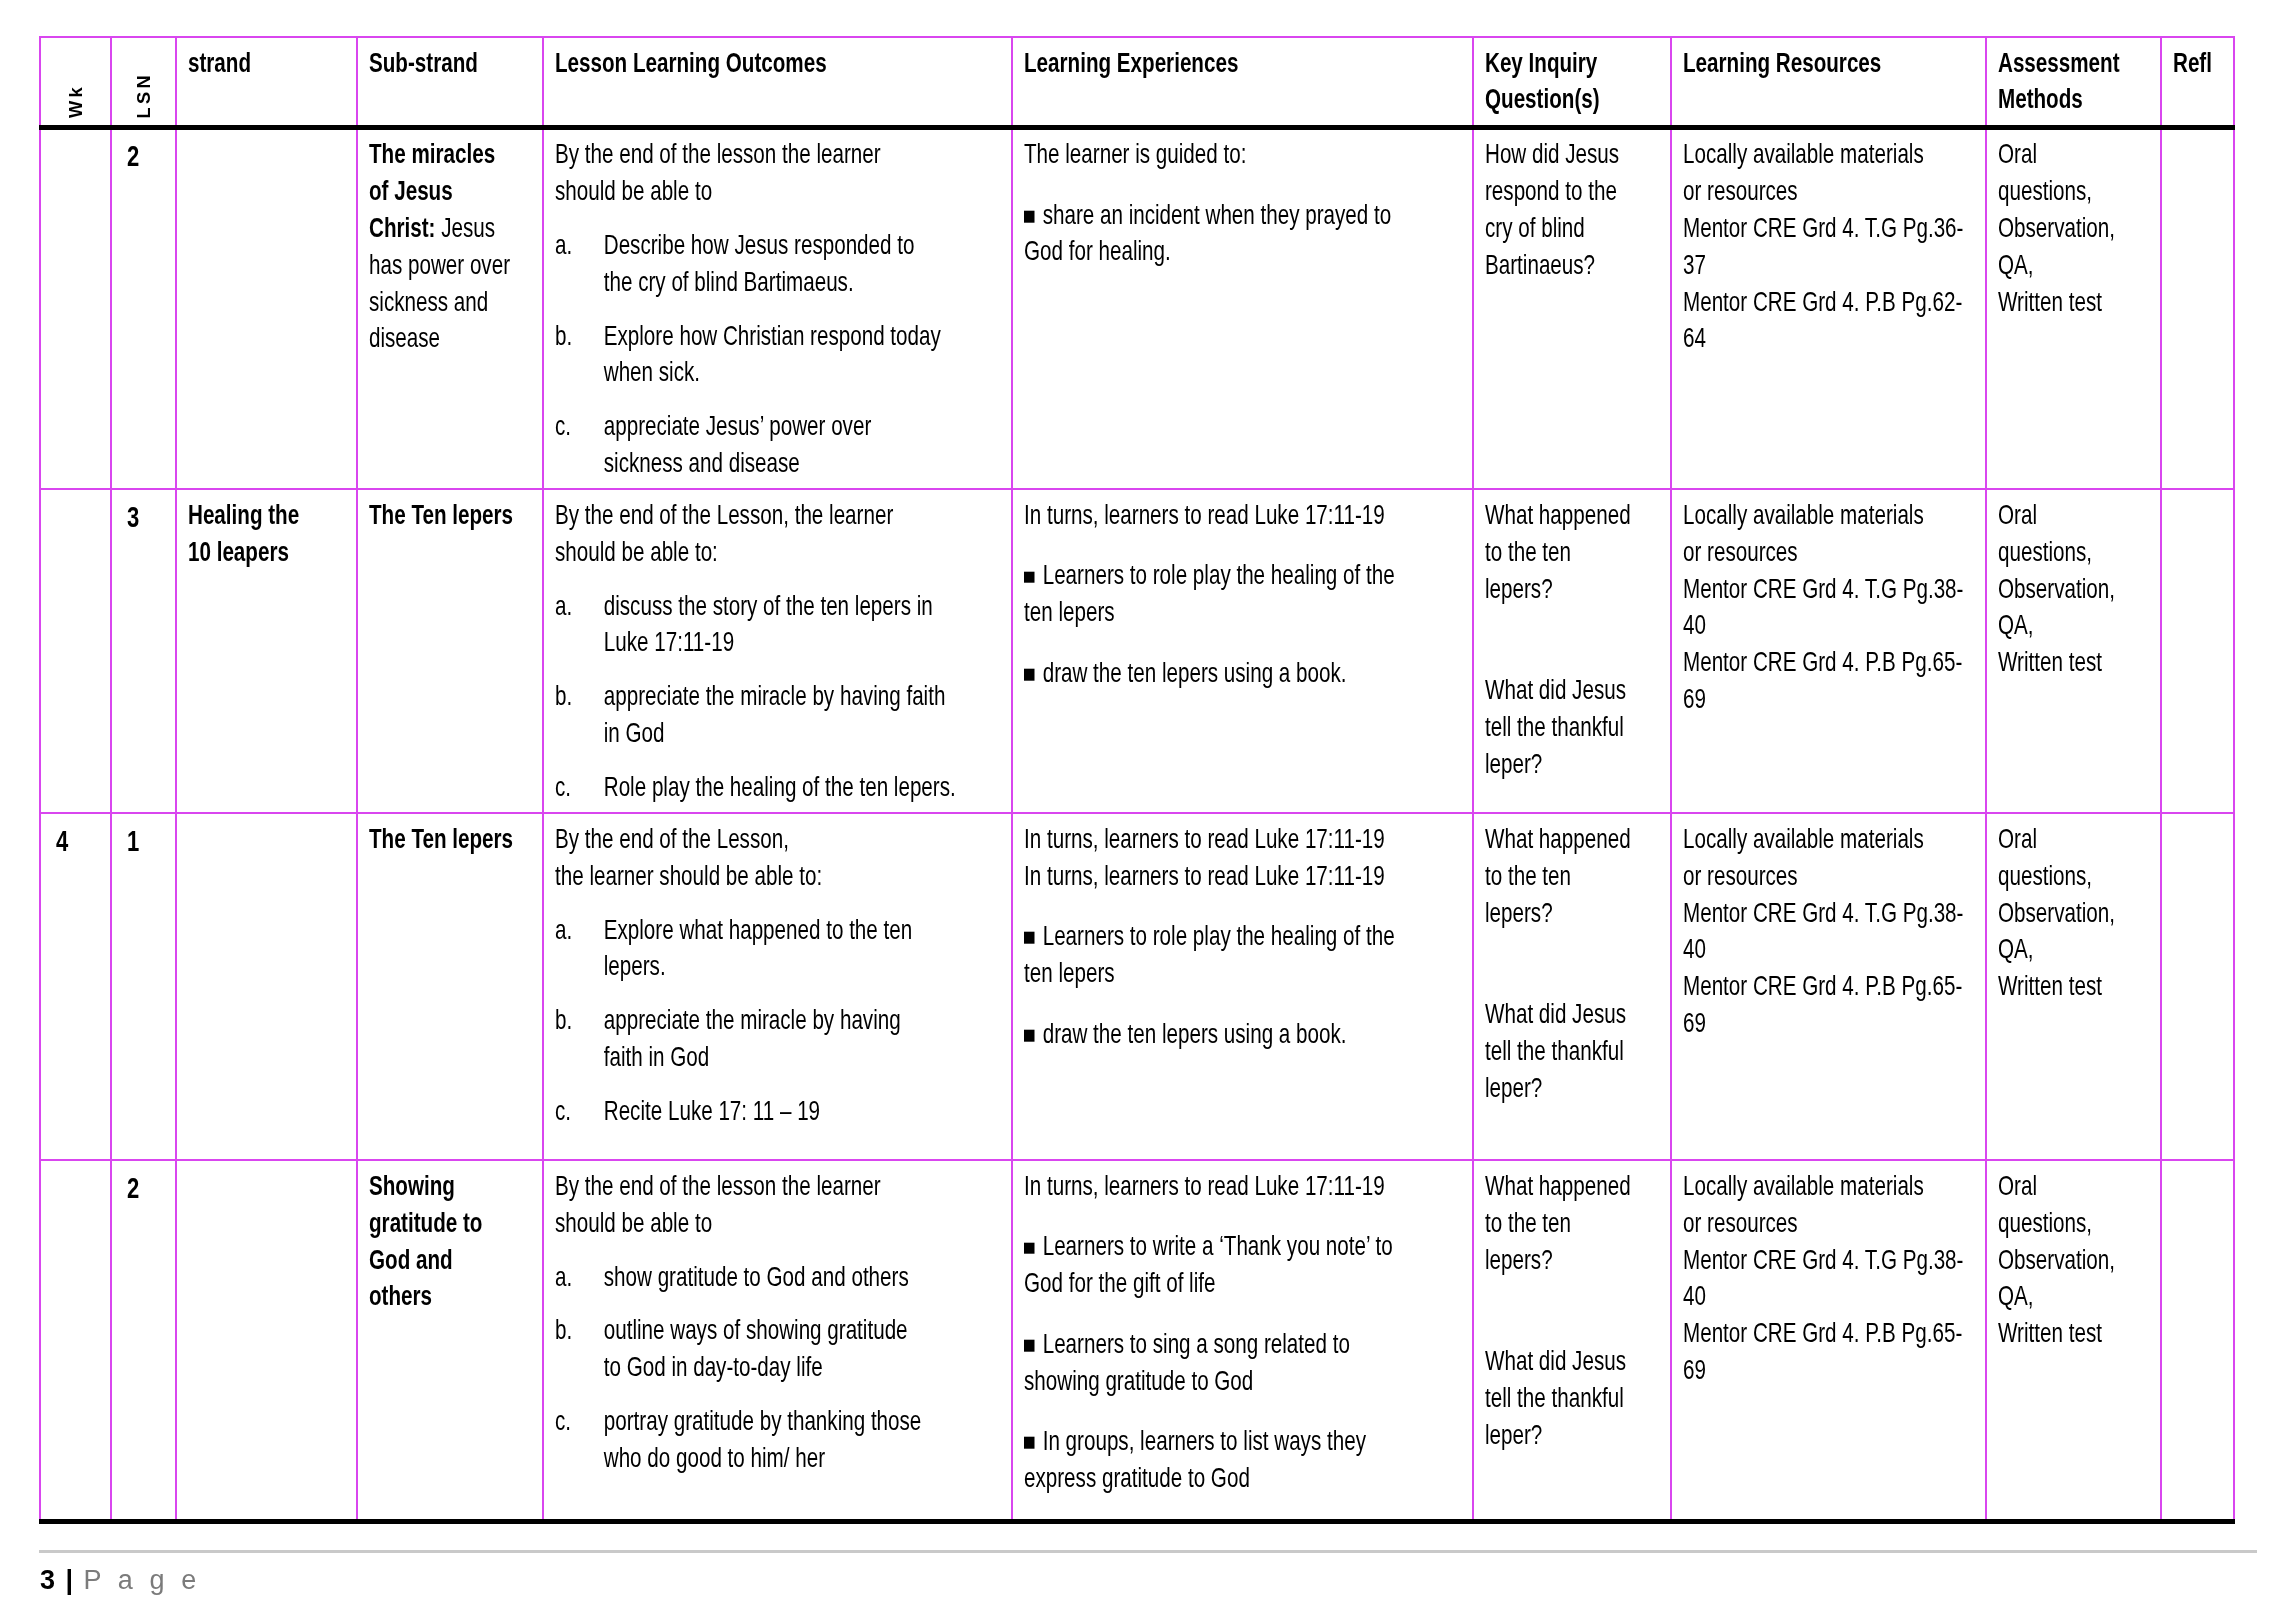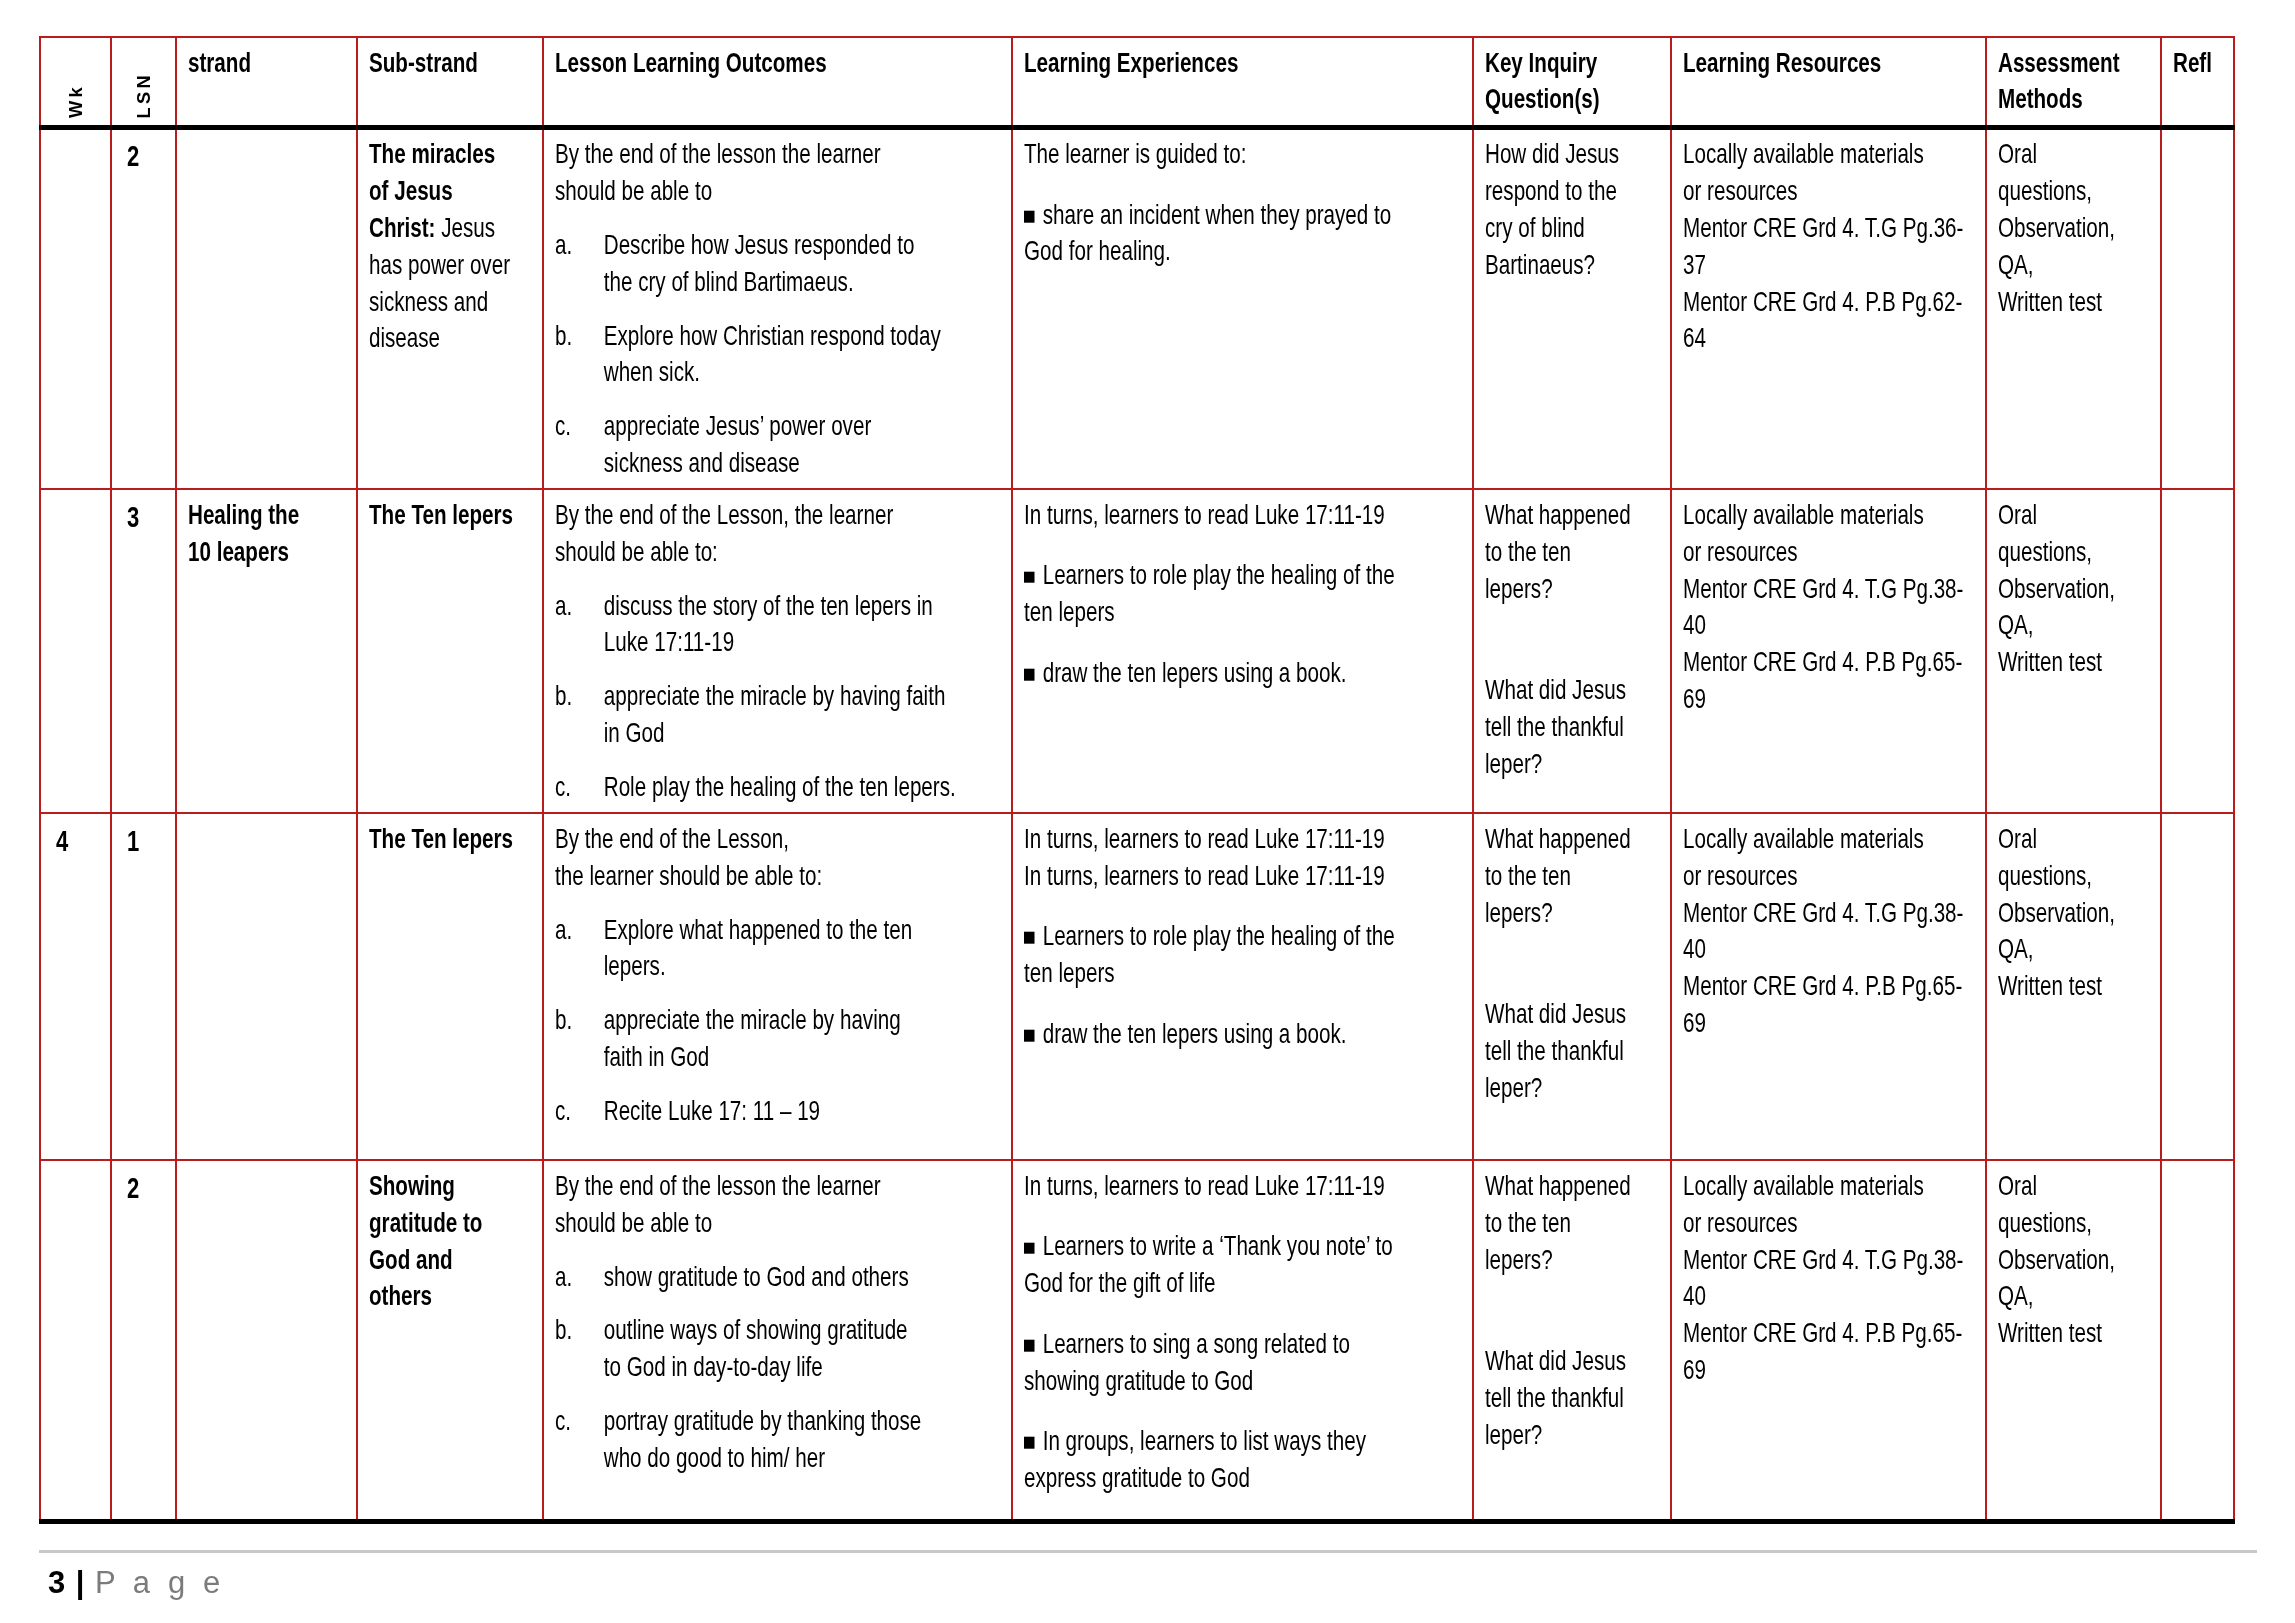--- a/index.html
+++ b/index.html
@@ -1,20 +1,20 @@
 <!DOCTYPE html>
 <html style="font-size:10.5px"><head>
 <meta charset="utf-8">
 <style>
   html,body{margin:0;padding:0;background:#ffffff;}
   .page{position:relative;width:2295px;height:1623px;background:#fff;overflow:hidden;
         font-family:"Liberation Sans","DejaVu Sans",sans-serif;color:#000;}
   .tablewrap{position:absolute;left:39px;top:36px;}
   table{border-collapse:collapse;table-layout:fixed;width:2193px;}
-  th,td{border:2px solid #b91c1c;vertical-align:top;padding:6.5px 10.5px;overflow:hidden;}
+  th,td{border:2px solid #d946ef;vertical-align:top;padding:6.5px 10.5px;overflow:hidden;}
   thead th{border-bottom:5.9px solid #000;height:61px;font-weight:700;text-align:left;}
   tbody tr td{background:#fff;}
   tbody tr:last-child td{border-bottom:5.9px solid #000;}
   tbody tr:nth-child(1){height:336px;}
   tbody tr:nth-child(2){height:324px;}
   tbody tr:nth-child(3){height:347px;}
   tbody tr:nth-child(4){height:361px;}
 
   
   .cx{transform:scaleX(0.75);transform-origin:0 0;width:133.33%;font-size:27.5px;line-height:1.34;}
@@ -40,21 +40,21 @@
   .epar{white-space:pre-line;}
   .epar:not(:first-child){margin-top:23.6px;}
   .sq{display:inline-block;width:14.4px;height:11.8px;background:#000;margin-right:10.5px;transform:translateY(-1.3px);}
 
   
   .kpar{white-space:pre-line;}
   .kpar:not(:first-child){margin-top:65px;}
 
   
   .footer-rule{position:absolute;left:39px;top:1550px;width:2218px;height:2.6px;background:#c9c9c9;}
-  .footer-text{position:absolute;left:48px;top:1565px;font-size:31px;}
+  .footer-text{position:absolute;left:40px;top:1565px;font-size:27px;}
   .fnum{font-weight:700;color:#000;}
   .fsep{font-weight:700;color:#000;margin:0 10.5px;}
   .flabel{color:#7b7b7b;letter-spacing:4.6px;}
 </style>
 </head>
 <body>
 
 <div class="page">
   <div class="tablewrap">
     <table>

